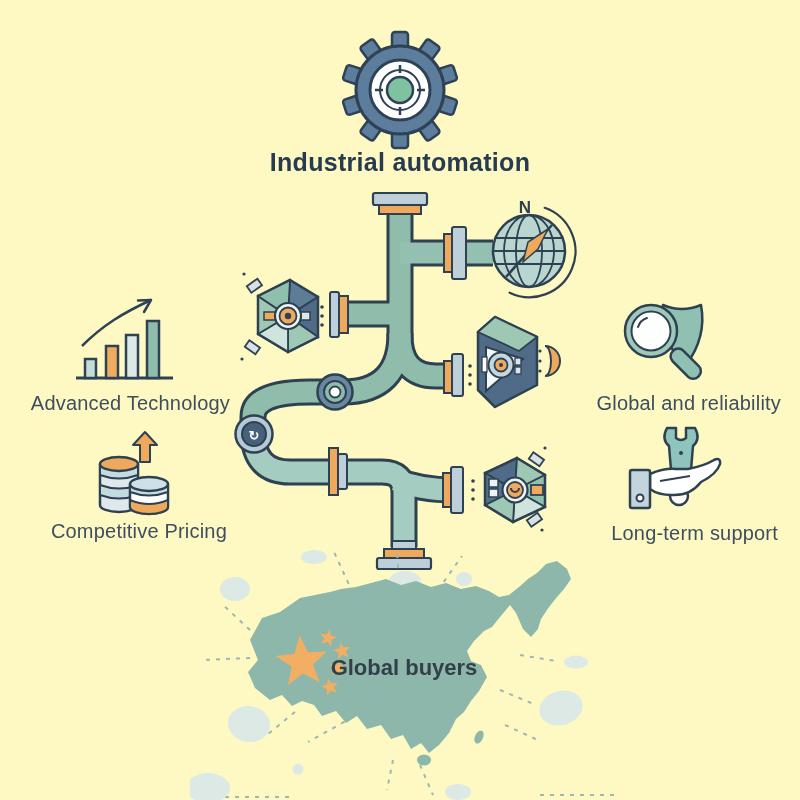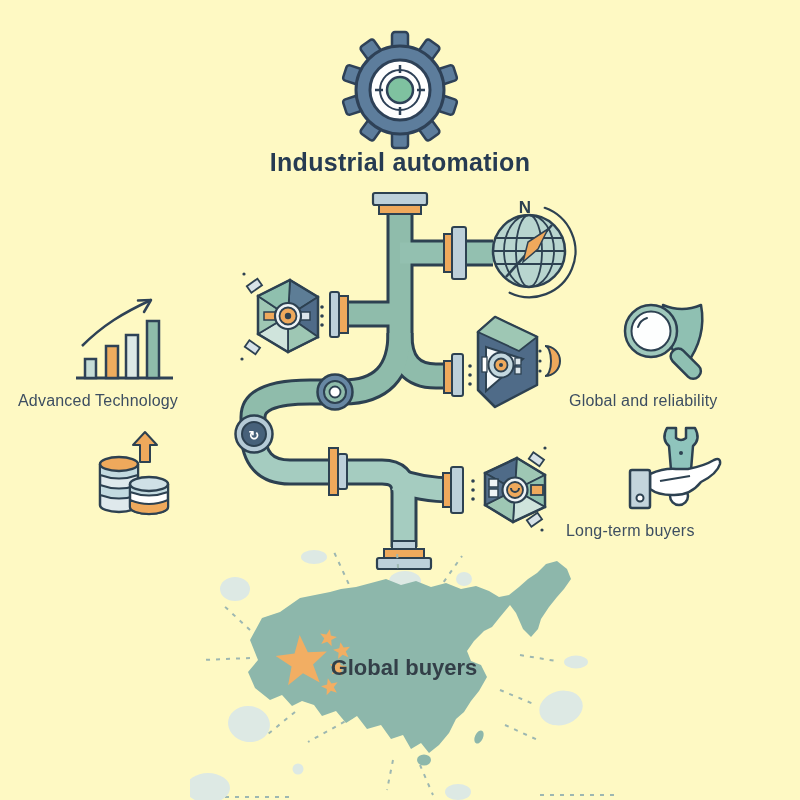--- a/index.html
+++ b/index.html
@@ -1,21 +1,21 @@
 <!DOCTYPE html>
 <html><head>
 <meta charset="utf-8">
 <style>
   html,body{margin:0;padding:0;background:#fff;}
   .canvas{position:relative;width:800px;height:800px;background:#fef9c3;overflow:hidden;
           font-family:"Liberation Sans",sans-serif;}
   .abs{position:absolute;}
   .title{position:absolute;top:148px;left:0;width:100%;text-align:center;
          font-size:25px;font-weight:700;color:#263b52;letter-spacing:.3px;}
-  .feature-label{position:absolute;width:212px;text-align:left;font-size:16px;
+  .feature-label{position:absolute;width:212px;text-align:right;font-size:20px;
          font-weight:500;color:#3d4e61;letter-spacing:.2px;}
   svg{display:block;}
 </style>
 </head>
 <body>
 
 <div class="canvas">
 
   <svg class="abs" style="left:338px;top:28px" width="124" height="124" viewBox="0 0 124 124">
     <g stroke="#2e4157" stroke-width="2.5" fill="#5d7d9c">
@@ -214,40 +214,41 @@
       <path d="M 5,57 Q 24,64 43,57 L 43,67 Q 24,74 5,67 Z" fill="#c3dae0" stroke="#2d4151" stroke-width="2"></path>
       <ellipse cx="24" cy="36" rx="19" ry="7" fill="#efa95c" stroke="#2d4151" stroke-width="2.5"></ellipse>
     </g>
     <g>
       <path d="M 35,56 L 35,79 A 19 7 0 0 0 73,79 L 73,56" fill="#ffffff" stroke="#2d4151" stroke-width="2.5"></path>
       <path d="M 35,56 Q 54,63 73,56 L 73,64 Q 54,71 35,64 Z" fill="#c3dae0" stroke="#2d4151" stroke-width="2"></path>
       <path d="M 35,72 Q 54,80 73,72 L 73,79 A 19 7 0 0 1 35,79 Z" fill="#efa95c" stroke="#2d4151" stroke-width="2"></path>
       <ellipse cx="54" cy="56" rx="19" ry="7" fill="#cfe0e6" stroke="#2d4151" stroke-width="2.5"></ellipse>
     </g>
   </svg>
+  <div class="feature-label" style="left:15px;top:520px">Competitive Pricing</div>
 
   <svg class="abs" style="left:615px;top:295px" width="100" height="92" viewBox="0 0 100 92">
     <path d="M 48,10 Q 67,18 86,10 Q 92,42 71,70 Q 57,58 49,38 Z" fill="#8fc0b2" stroke="#2d4151" stroke-width="2.5" stroke-linejoin="round"></path>
     <rect x="50.5" y="56" width="15" height="36" rx="7" fill="#8fc0b2" stroke="#2d4151" stroke-width="2.5" transform="rotate(-45 58 56)"></rect>
     <circle cx="36" cy="36" r="26" fill="#9fc8bb" stroke="#2d4151" stroke-width="2.5"></circle>
     <circle cx="36" cy="36" r="19.5" fill="#fdfefe" stroke="#2d4151" stroke-width="2"></circle>
     <path d="M 23,32 A 14 14 0 0 1 32,23" fill="none" stroke="#2d4151" stroke-width="2" stroke-linecap="round"></path>
   </svg>
   <div class="feature-label" style="left:569px;top:392px">Global and reliability</div>
 
   <svg class="abs" style="left:618px;top:424px" width="112" height="96" viewBox="0 0 112 96">
     <path d="M 49,4 L 58,4 L 58,14 Q 63,18 68,14 L 68,4 L 77,4 Q 83,15 75,22 L 73,46 L 53,46 L 51,22 Q 43,15 49,4 Z" fill="#8fc4bc" stroke="#2d4151" stroke-width="2.5" stroke-linejoin="round"></path>
     <circle cx="63" cy="29" r="2" fill="#2d4151"></circle>
     <circle cx="61" cy="72" r="9" fill="#ffffff" stroke="#2d4151" stroke-width="2.5"></circle>
     <path d="M 32,50 Q 46,44 58,45 L 70,45 Q 86,42 96,36 Q 103,33 102,40 Q 99,50 83,58 Q 72,72 54,71 Q 40,71 32,65 Z" fill="#ffffff" stroke="#2d4151" stroke-width="2.5" stroke-linejoin="round"></path>
     <path d="M 42,57 L 72,52" fill="none" stroke="#2d4151" stroke-width="2"></path>
     <rect x="12" y="46" width="20" height="38" rx="2" fill="#c3d4dc" stroke="#2d4151" stroke-width="2.5"></rect>
     <circle cx="22" cy="74" r="3.5" fill="#ffffff" stroke="#2d4151" stroke-width="2"></circle>
   </svg>
-  <div class="feature-label" style="left:566px;top:522px">Long-term buyers</div>
+  <div class="feature-label" style="left:566px;top:522px">Long-term support</div>
 
   <svg class="abs" style="left:190px;top:548px" width="430" height="252" viewBox="0 0 430 252">
 
     <g fill="none" stroke="#9db7b1" stroke-width="2" stroke-dasharray="4 6">
       <path d="M 167,54 L 144,4"></path>
         <path d="M 210,50 L 207,4"></path>
         <path d="M 248,42 L 272,8"></path>
       <path d="M 60,82 L 32,56"></path>
         <path d="M 60,110 L 13,112"></path>
         <path d="M 105,164 L 78,186"></path>

